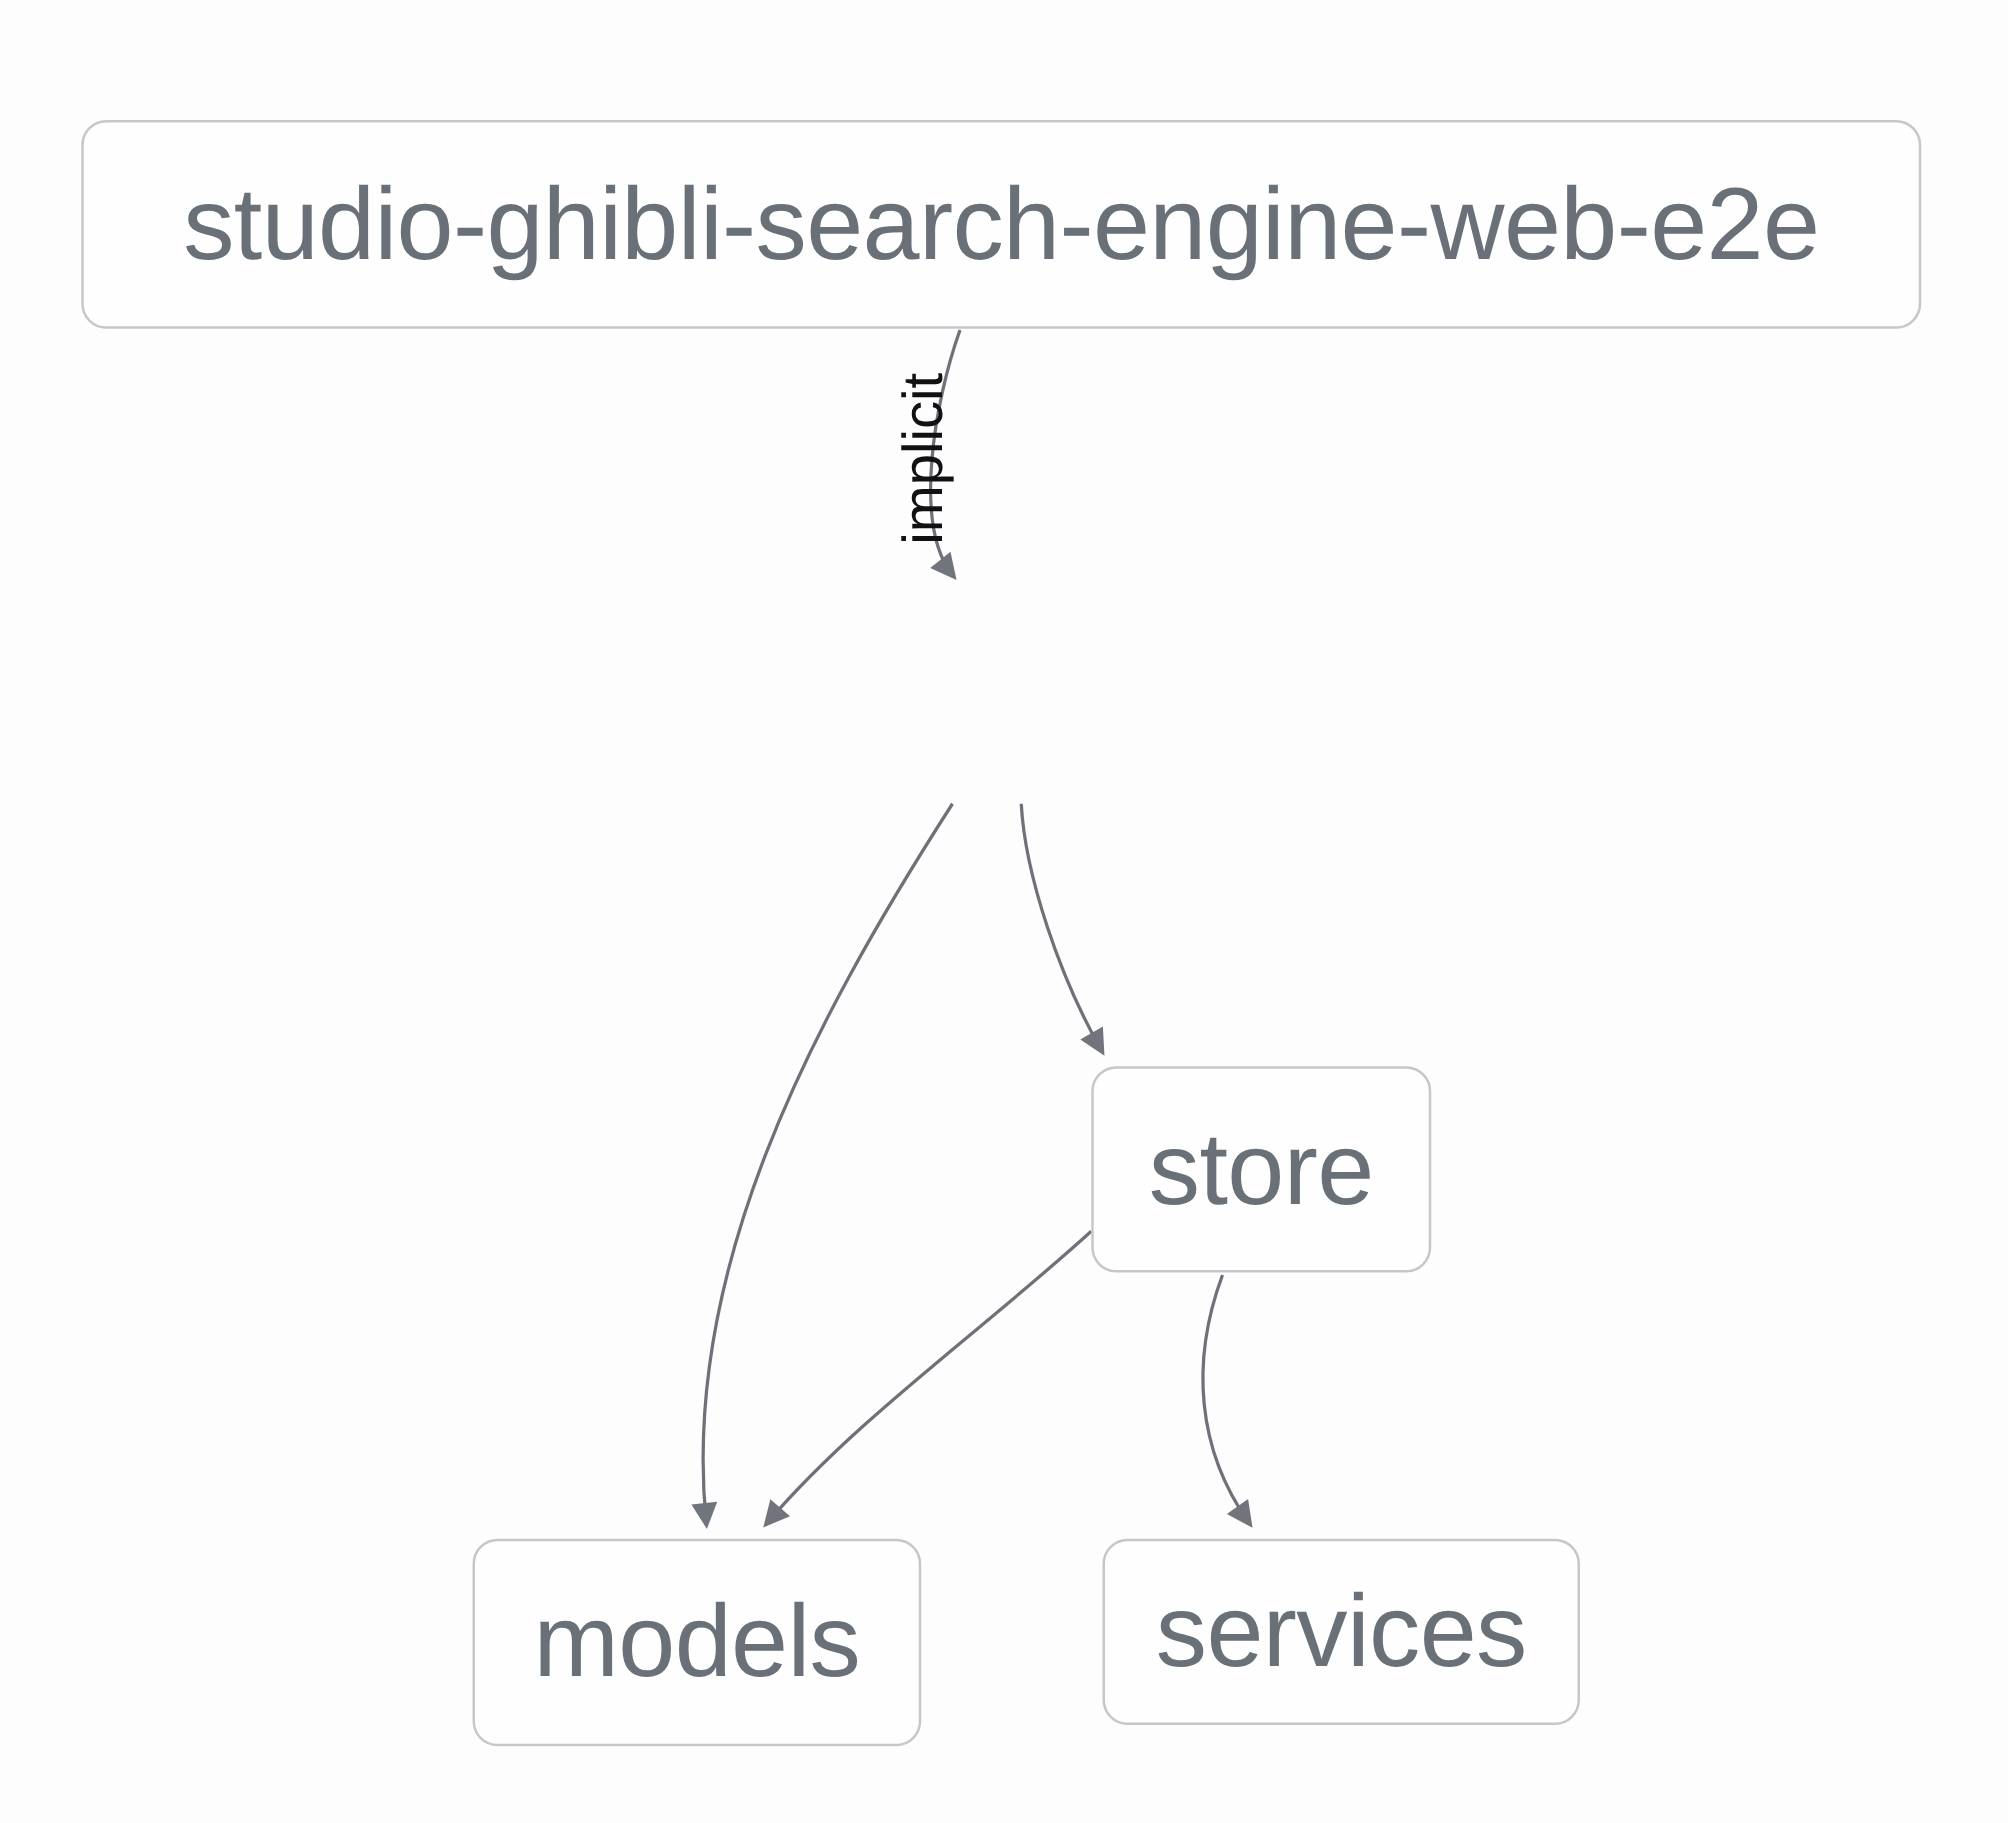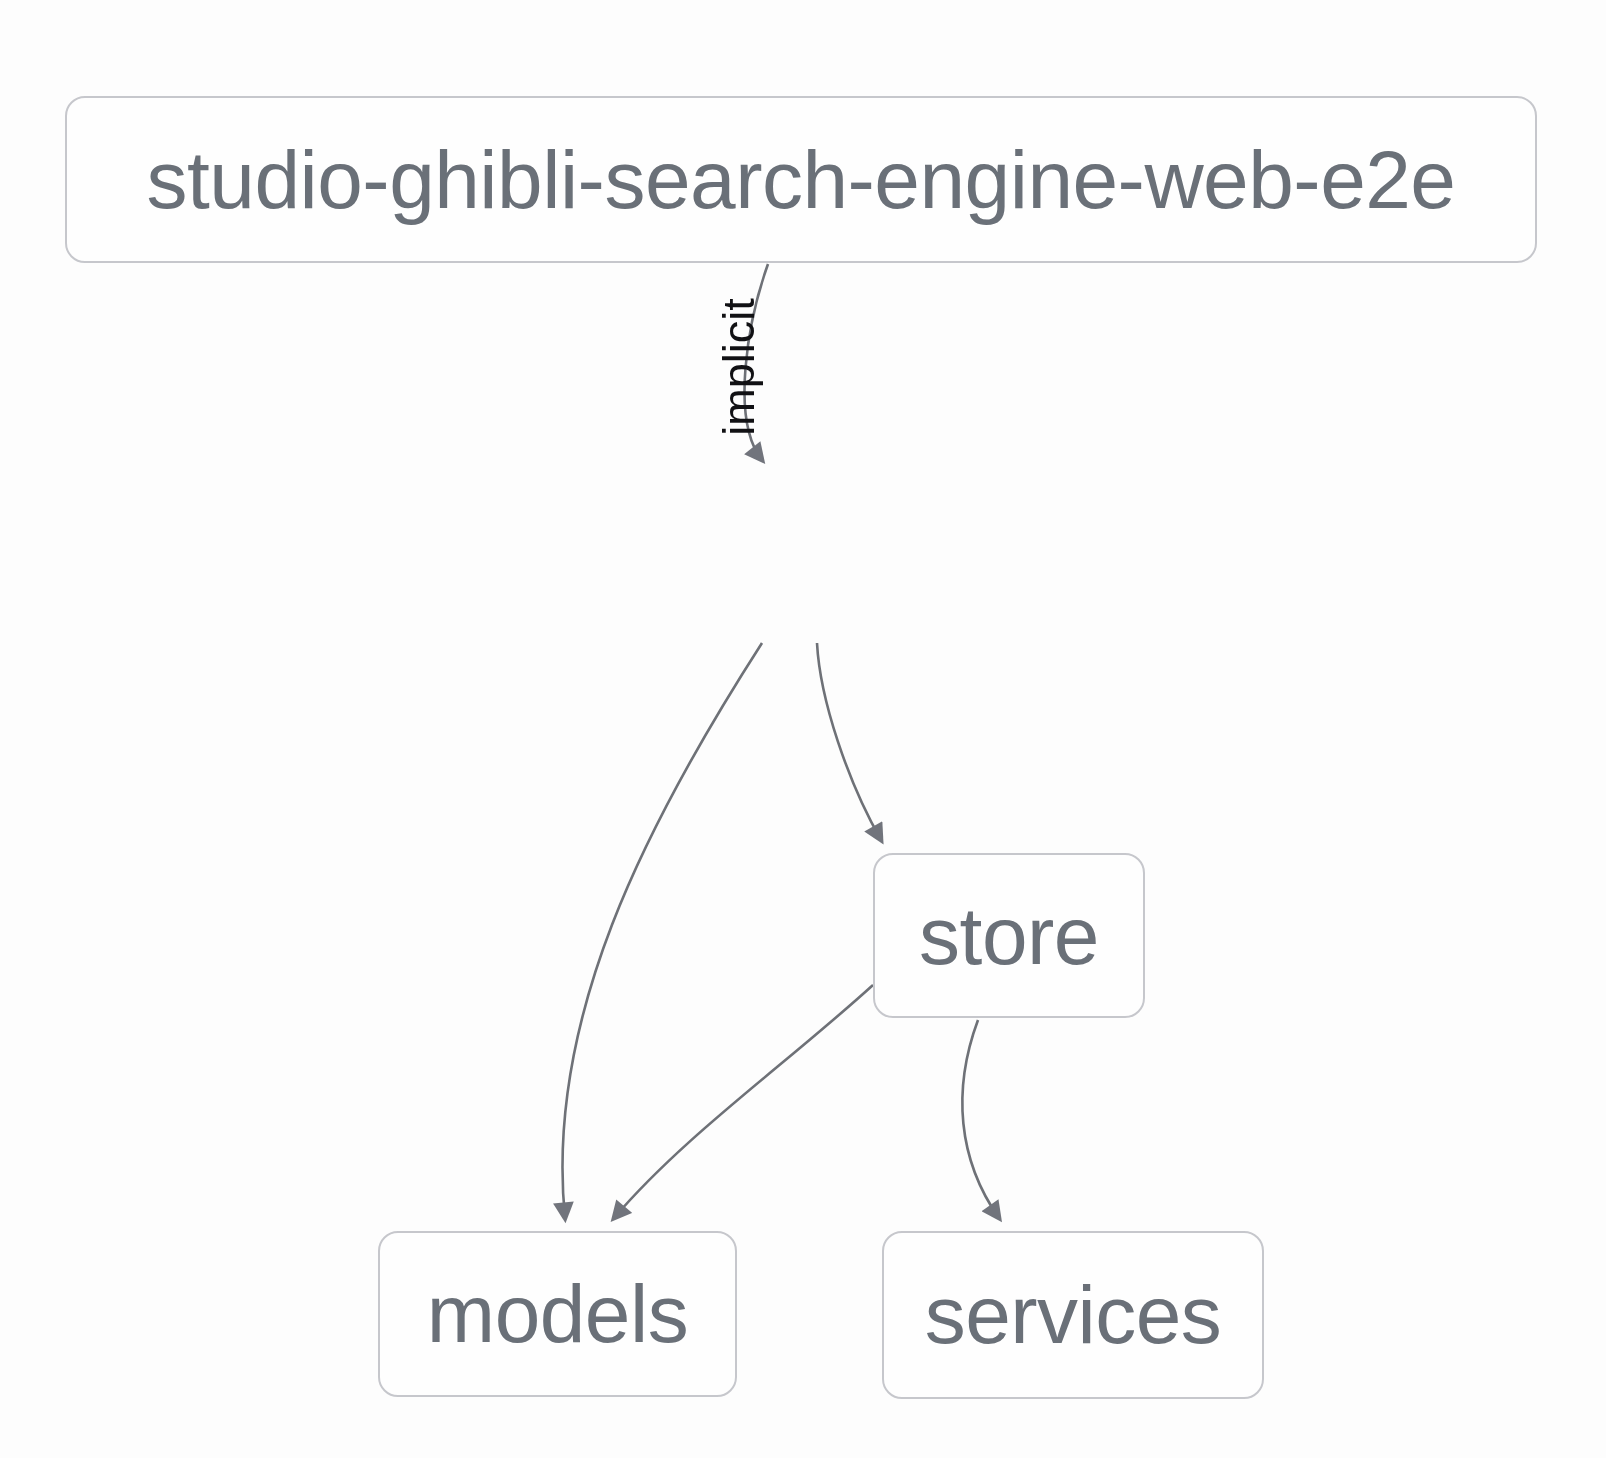--- a/index.html
+++ b/index.html
@@ -41,21 +41,21 @@
     font-size:45px;
     line-height:1;
     white-space:nowrap;
     transform:translate(-50%,-50%) rotate(-90deg);
   }
   
   .node-e2e      {left:65px;  top:96px;   width:1472px; height:167px;}
   .node-web      {left:153px; top:476px;  width:1295px; height:166px;}
   .node-store    {left:873px; top:853px;  width:272px;  height:165px;}
   .node-models   {left:378px; top:1231px; width:359px;  height:166px;}
-  .node-services {left:882px; top:1231px; width:382px;  height:168px;}
+  .node-services {left:882px; top:1231px; width:382px;  height:149px;}
   .edge-label-implicit{left:738px; top:367px;}
 </style>
 </head>
 <body>
 
 <div class="canvas">
 
   <svg class="edge-layer" viewBox="0 0 1606 1458" xmlns="http://www.w3.org/2000/svg">
     <defs>
       <marker id="arrow" viewBox="0 0 10 10" refX="7.5" refY="5" markerWidth="9" markerHeight="8" orient="auto-start-reverse">

